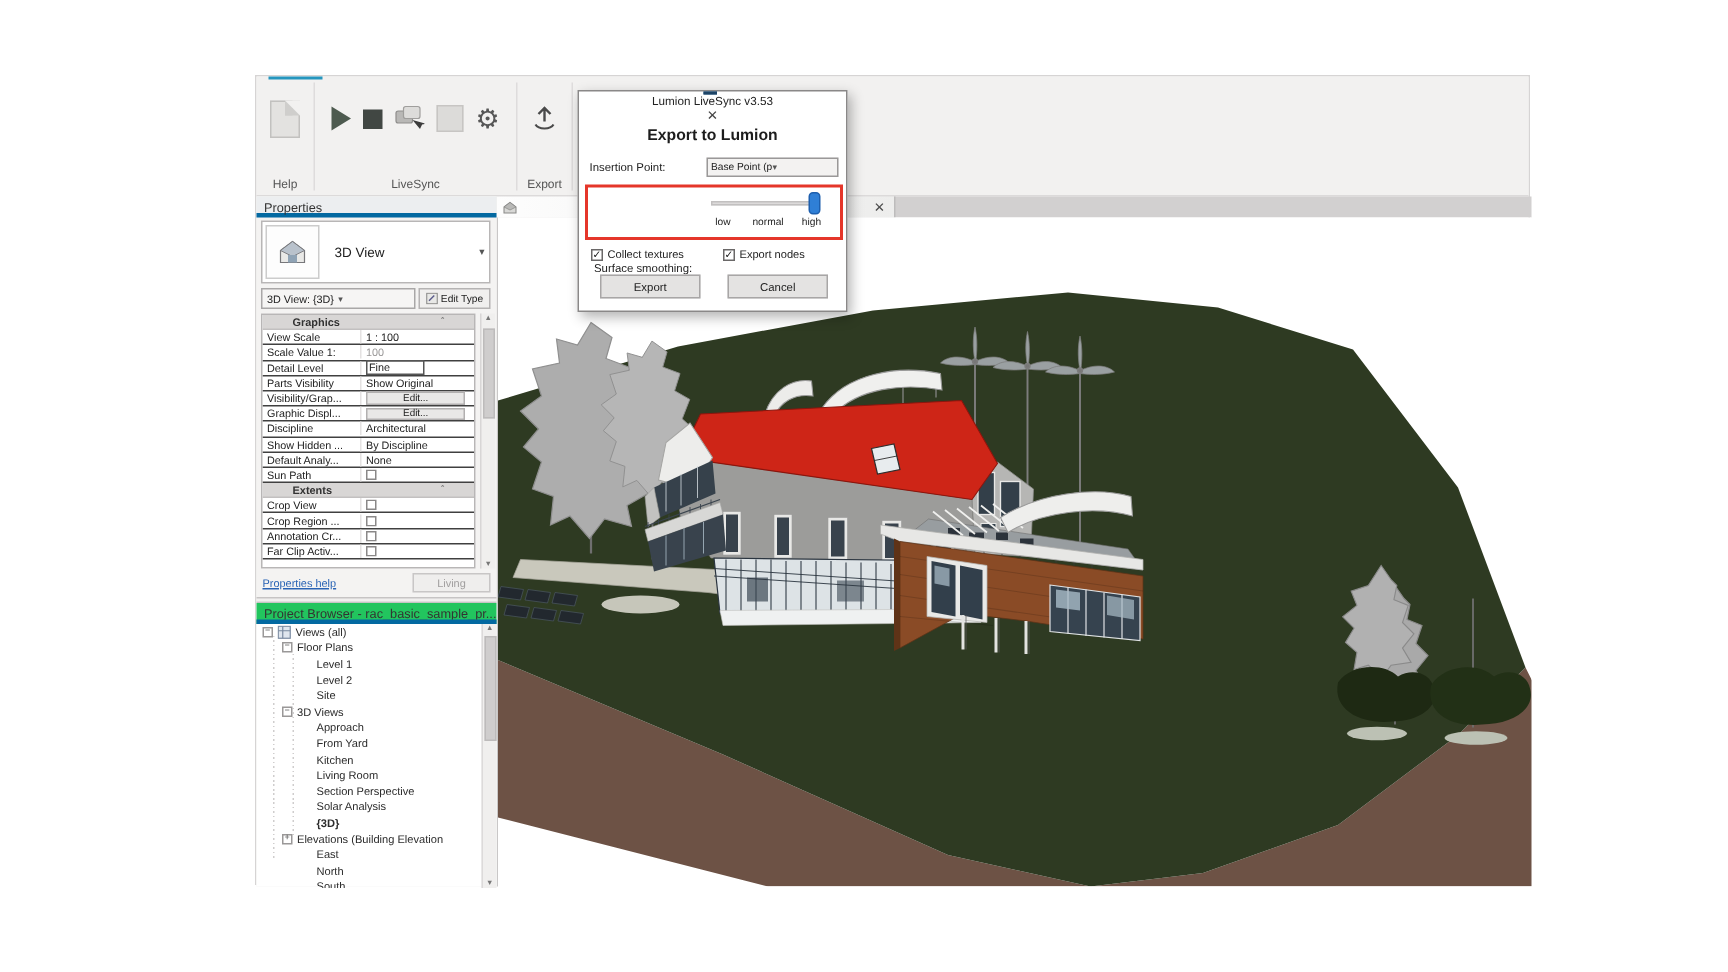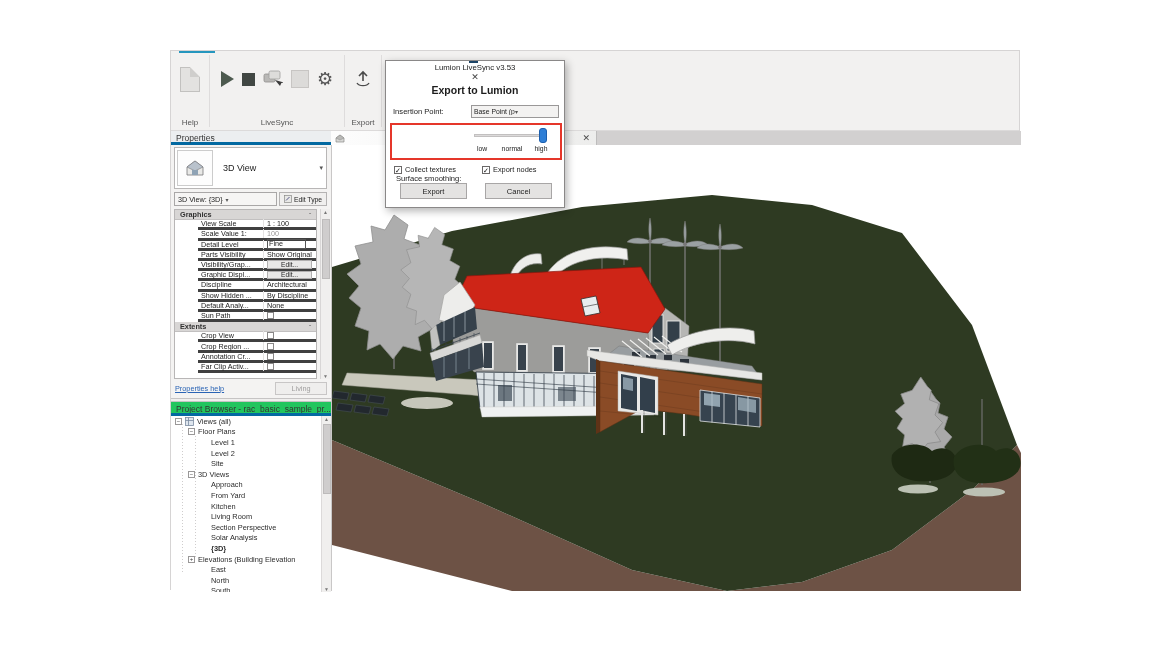--- a/index.html
+++ b/index.html
@@ -38,23 +38,23 @@
   #props{position:absolute;left:0;top:0;width:160px;height:268px;background:#f4f3f2;border-bottom:1px solid #c6c4c4;}
   #typesel{position:absolute;left:3px;top:16px;width:153px;height:42px;background:#fff;border:1px solid #b8b6b6;display:flex;align-items:center;}
   #typesel .iconbox{width:36px;height:36px;margin:2px;border:1px solid #ccc;background:#fdfdfd;display:flex;align-items:center;justify-content:center;}
   #typesel .tname{flex:1;font-size:9px;color:#222;padding-left:8px;}
   #typesel .combo-arrow{font-size:7px;color:#555;padding-right:3px;}
   #typerow{position:absolute;left:3px;top:61px;width:153px;height:15px;display:flex;gap:2px;}
   #typecombo{flex:1;height:14px;background:#f6f5f4;border:1px solid #a9a7a7;font-size:7.2px;color:#222;display:flex;align-items:center;padding:0 3px;}
   #typecombo span{flex:1;}
   #edittype{width:48px;height:14px;background:#f0efee;border:1px solid #b5b3b3;font-size:6.8px;color:#222;display:flex;align-items:center;gap:2px;justify-content:center;}
   #proptable{position:absolute;left:3px;top:78px;width:143px;height:170px;background:#fff;border:1px solid #b8b6b6;overflow:hidden;}
-  .sec-row{height:10.2px;background:#d8d6d5;border-bottom:1px solid #c2c0c0;font-size:7.3px;font-weight:bold;color:#333;display:flex;align-items:center;padding:0 5px;}
+  .sec-row{height:10.2px;background:#d8d6d5;border-bottom:1px solid #c2c0c0;font-size:7.3px;font-weight:bold;color:#333;display:flex;align-items:center;padding:0 20px;}
   .sec-row .caret{margin-left:auto;font-size:6px;color:#666;}
-  .prow{height:10.2px;border-bottom:3px solid #404040;display:flex;font-size:7.2px;align-items:center;margin-left:23px;}
+  .prow{height:10.2px;border-bottom:1px solid #404040;display:flex;font-size:7.2px;align-items:center;}
   .prow .plabel{width:66px;padding-left:3px;color:#222;border-right:1px solid #e4e2e2;overflow:hidden;white-space:nowrap;}
   .prow .pval{flex:1;padding-left:3px;color:#222;overflow:hidden;white-space:nowrap;display:flex;align-items:center;}
   .pval.disabled{color:#9a9898;}
   .pval .focusbox{border:1px solid #555;padding:0 22px 0 1px;line-height:8px;}
   .minibtn{width:92%;height:8.4px;background:#e9e8e7;border:1px solid #b2b0b0;font-size:6.6px;color:#222;display:flex;align-items:center;justify-content:center;}
   .cbx{width:7px;height:7px;border:1px solid #8a8888;background:#fff;}
   #propscroll{position:absolute;right:1px;top:78px;width:10px;height:170px;background:#f0efee;border-left:1px solid #d8d6d6;font-size:5px;color:#777;text-align:center;}
   .scr-thumb{position:absolute;left:1px;width:8px;background:#cfcdcd;border:1px solid #bdbbbb;}
   #propfooter{position:absolute;left:0;bottom:2px;width:100%;height:16px;display:flex;align-items:center;padding:0 4px;}
   #prophelp{font-size:7.3px;color:#2a64b5;text-decoration:underline;}

